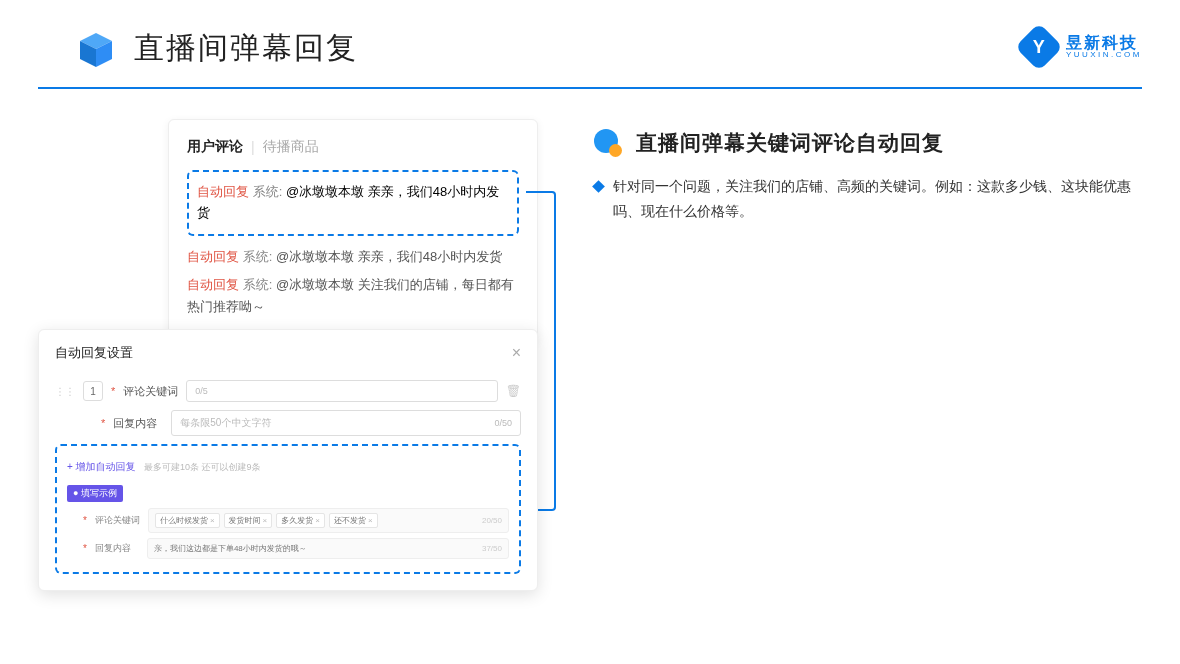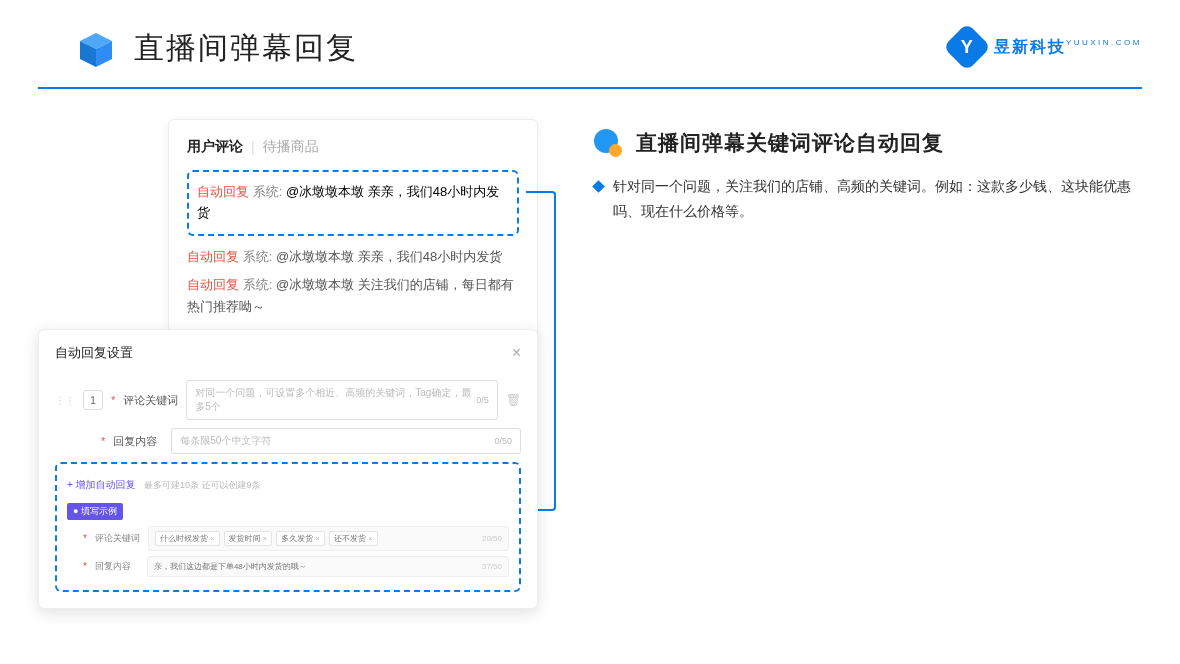--- a/index.html
+++ b/index.html
@@ -4,21 +4,21 @@
 <style>
 *{margin:0;padding:0;box-sizing:border-box;font-family:"Microsoft YaHei","PingFang SC",sans-serif}
 body{width:1180px;height:664px;background:#fff;position:relative;overflow:hidden}
 .header{display:flex;align-items:center;padding:28px 38px 18px 38px;border-bottom:2px solid #0a7ae6;margin:0 38px}
 .header-icon{width:40px;height:40px;margin-right:18px;position:relative}
 .header-icon svg{width:100%;height:100%}
 .page-title{font-size:30px;font-weight:400;color:#222;letter-spacing:2px}
 .brand{position:absolute;right:38px;top:30px;display:flex;align-items:center}
 .brand-icon{width:34px;height:34px;background:#0a7ae6;border-radius:8px;transform:rotate(45deg);display:flex;align-items:center;justify-content:center;margin-right:10px}
 .brand-icon span{transform:rotate(-45deg);color:#fff;font-size:18px;font-weight:bold}
-.brand-text{display:flex;line-height:1}
+.brand-text{display:flex;flex-direction:column;line-height:1}
 .brand-cn{font-size:16px;font-weight:bold;color:#0a7ae6;letter-spacing:2px}
 .brand-en{font-size:8px;color:#0a7ae6;letter-spacing:2.5px}
 .content{display:flex;padding:30px 38px 0 38px;gap:56px}
 .left{position:relative;flex:0 0 500px}
 .card1{position:absolute;left:130px;top:0;width:370px;background:#fff;border:1px solid #eee;border-radius:6px;padding:18px 18px 18px 18px;box-shadow:0 2px 8px rgba(0,0,0,0.06)}
 .tabs{display:flex;gap:8px;align-items:center;margin-bottom:14px;font-size:14px}
 .tab-active{font-weight:bold;color:#222}
 .tab-divider{color:#ddd}
 .tab{color:#aaa}
 .comment-highlight{border:2px dashed #0a7ae6;border-radius:6px;padding:10px 8px;margin-bottom:10px;font-size:13px;line-height:1.6}
@@ -114,21 +114,20 @@
       <div class="modal-head">
         <span class="modal-title">自动回复设置</span>
         <span class="close">×</span>
       </div>
       <div class="form-row">
         <span class="drag">⋮⋮</span>
         <span class="idx-box">1</span>
         <span class="req">*</span>
         <span class="flabel">评论关键词</span>
         <div class="finput">
-          <span>对同一个问题，可设置多个相近、高频的关键词，Tag确定，最多5个</span>
           <span class="count">0/5</span>
         </div>
         <span class="trash">🗑</span>
       </div>
       <div class="subrow">
         <span class="req">*</span>
         <span class="flabel">回复内容</span>
         <div class="finput">
           <span>每条限50个中文字符</span>
           <span class="count">0/50</span>

